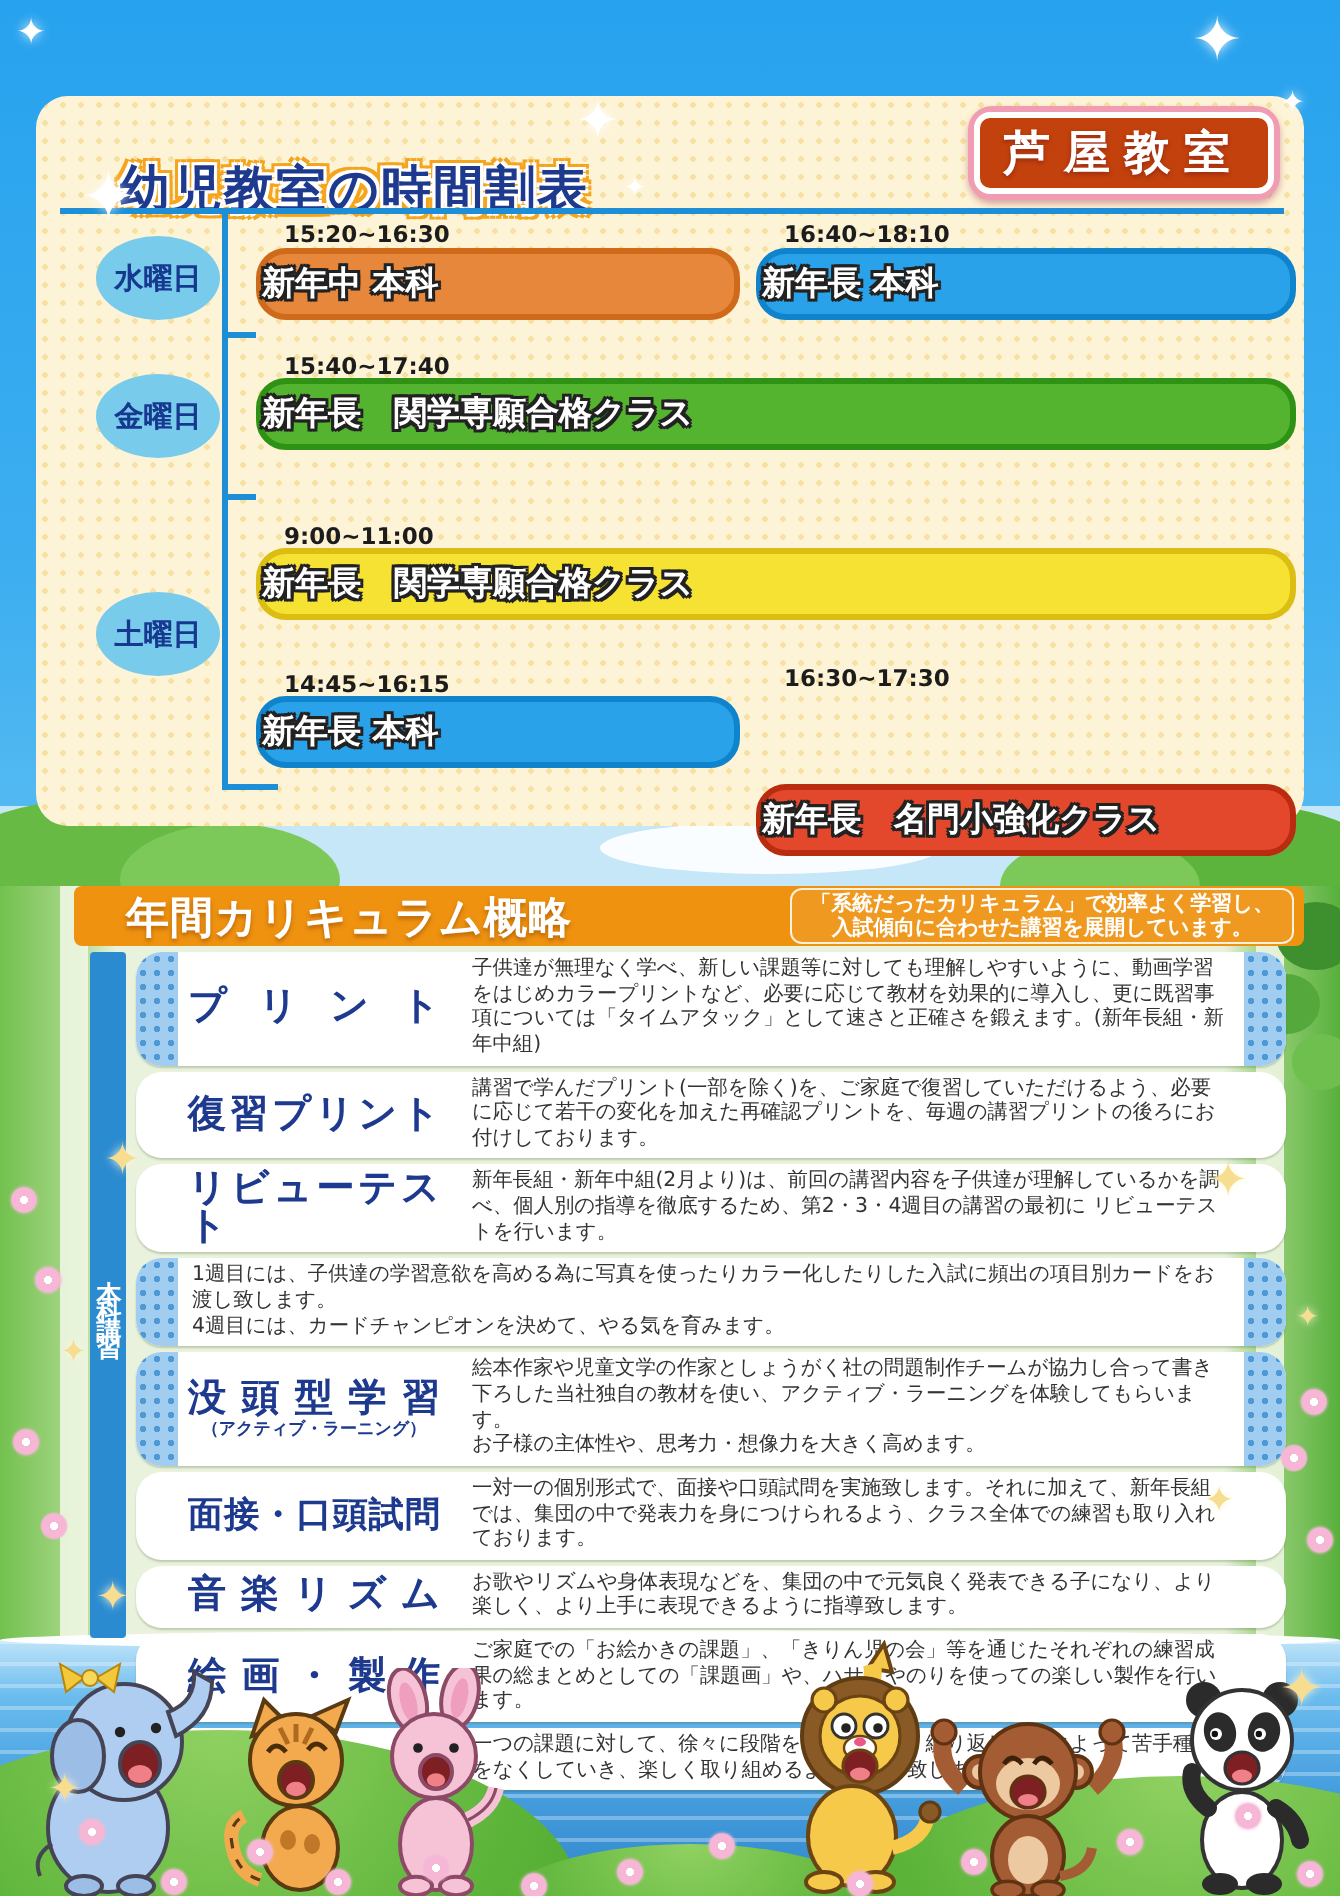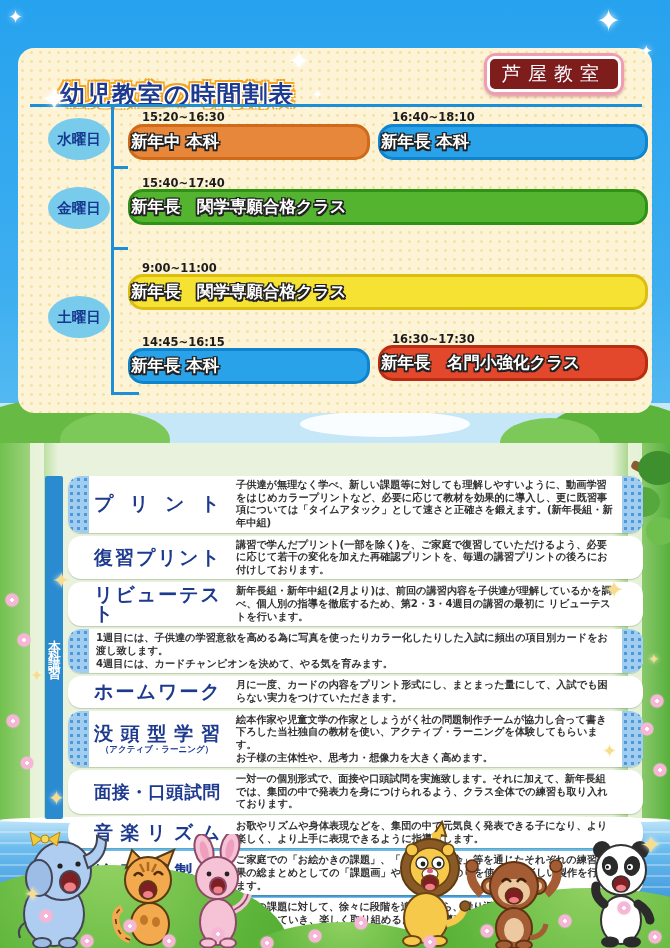--- a/index.html
+++ b/index.html
@@ -11,38 +11,38 @@
   
   .card{position:absolute;left:18px;top:48px;width:634px;height:365px;border-radius:16px;z-index:2;
         background-color:#fdf3d6;
         background-image:radial-gradient(#f6e1a2 1.3px,rgba(0,0,0,0) 1.5px);background-size:9px 9px;}
   .page-title{position:absolute;left:26px;top:14px;margin:16px;font-size:25px;font-weight:bold;color:#1d3a8e;letter-spacing:1px;
         text-shadow:-1.5px -1.5px 0 #fff,1.5px -1.5px 0 #fff,-1.5px 1.5px 0 #fff,1.5px 1.5px 0 #fff,
         -3px 0 0 #f5a51d,3px 0 0 #f5a51d,0 -3px 0 #f5a51d,0 3px 0 #f5a51d,
         -3px -3px 0 #f5a51d,3px 3px 0 #f5a51d,-3px 3px 0 #f5a51d,3px -3px 0 #f5a51d;}
   .badge{position:absolute;left:466px;top:5px;background:#f09cb2;border-radius:12px;padding:3px;
          box-shadow:0 2px 3px rgba(150,30,70,.35);}
-  .badge-inner{background:#7f1d1d;border:3px solid #fff;border-radius:8px;padding:2px 12px;
-         color:#fff;font-size:19px;font-weight:normal;letter-spacing:7px;text-shadow:0 1px 2px rgba(90,0,30,.4);}
+  .badge-inner{background:#c2410c;border:3px solid #fff;border-radius:8px;padding:2px 12px;
+         color:#fff;font-size:23px;font-weight:bold;letter-spacing:7px;text-shadow:0 1px 2px rgba(90,0,30,.4);}
   .hline{position:absolute;left:12px;top:56px;width:612px;height:3px;background:#1e8fd6;}
   .vline{position:absolute;left:93px;top:56px;width:3px;height:290px;background:#1e8fd6;}
   .elbow{position:absolute;left:93px;top:344px;width:28px;height:3px;background:#1e8fd6;}
   .tick{position:absolute;left:93px;width:17px;height:3px;background:#1e8fd6;}
   .day{position:absolute;left:30px;width:62px;height:42px;background:#79cbec;border-radius:50%;
        display:flex;align-items:center;justify-content:center;color:#16388e;font-weight:bold;font-size:14.5px;}
   .time{position:absolute;font-size:11.5px;font-weight:600;color:#1c1c1c;}
   .slot{position:absolute;height:30px;border-radius:15px;border:3px solid;display:flex;align-items:center;justify-content:flex-start;}
   .slot span{color:#fff;font-size:16.5px;font-weight:bold;
        text-shadow:-1.5px -1.5px 0 #222,1.5px -1.5px 0 #222,-1.5px 1.5px 0 #222,1.5px 1.5px 0 #222,
        -1.5px 0 0 #222,1.5px 0 0 #222,0 -1.5px 0 #222,0 1.5px 0 #222;}
   .s-orange{background:#e6873c;border-color:#cf6a1b;}
   .s-blue{background:#29a2e9;border-color:#0f84cc;}
   .s-green{background:#54b430;border-color:#2e9215;}
   .s-yellow{background:#f6e233;border-color:#dcbd11;}
-  .s-red{background:#e3472c;border-color:#b92c10;}
+  .s-red{background:#e3472c;border-color:#b92c10;margin-top:47px;}
   
   .band{position:absolute;left:0;top:403px;width:670px;height:44px;background:#c6e7f8;z-index:1;}
   .cloud{position:absolute;background:#fff;border-radius:50%;opacity:.9;}
   .bush{position:absolute;border-radius:50%;z-index:1;}
   .lower{position:absolute;left:0;top:443px;width:670px;height:380px;z-index:1;
          background:linear-gradient(to right,#72c14e 0,#a9d789 38px,#e9f2dc 58px,#e9f2dc 612px,#9cd17c 632px,#57b03c 670px);}
   .strip{position:absolute;top:0;height:100%;width:14px;background:rgba(243,248,233,.85);}
   .fl{position:absolute;border-radius:50%;z-index:4;
       background:radial-gradient(circle,#ffffff 0 2px,#f5b7d5 2px 6px,rgba(245,183,213,.25) 7px,rgba(0,0,0,0) 8px);}
   .trunkbranch{position:absolute;width:34px;height:9px;background:#8a5a30;border-radius:4px;transform:rotate(28deg);}
@@ -59,21 +59,21 @@
             font-size:12.5px;font-weight:bold;letter-spacing:9px;}
   .rows{position:absolute;left:68px;top:476px;width:575px;display:flex;flex-direction:column;gap:3px;z-index:3;}
   .crow{display:flex;background:#fff;border-radius:13px;overflow:hidden;box-shadow:0 1px 1px rgba(60,90,40,.25);}
   .h2{min-height:28px;align-items:flex-end;} .h3{min-height:40px;} .h2b{min-height:30px;}
   .cap{width:21px;flex:0 0 21px;background-color:#a0cdf0;
        background-image:radial-gradient(#4f98d6 1.5px,rgba(0,0,0,0) 1.7px);background-size:7px 7px;}
   .clabel{width:140px;flex:0 0 140px;align-self:center;padding:0 9px 0 5px;box-sizing:border-box;
           color:#1d3a8e;font-weight:bold;font-size:19px;text-align:justify;text-align-last:justify;line-height:1.05;}
   .clabel-sub{font-size:8.5px;text-align:center;text-align-last:center;letter-spacing:0;margin-top:1px;}
   .cdesc{flex:1;display:flex;align-items:center;padding:3px 8px 3px 7px;color:#333;
-         font-size:10.2px;line-height:1.24;white-space:pre-line;font-weight:700;}
+         font-size:10.2px;line-height:1.24;white-space:pre-line;font-weight:400;}
   
   .water{position:absolute;left:0;top:820px;width:670px;height:128px;z-index:2;
          background:linear-gradient(#bfe4f8 0,#6bbcee 22%,#459dde 60%,#2f86c9 100%);}
   .water:after{content:"";position:absolute;inset:0;
          background:repeating-linear-gradient(to bottom,rgba(255,255,255,.30) 0 2px,rgba(0,0,0,0) 2px 11px);}
   .wavetop{position:absolute;left:0;top:-5px;width:670px;height:10px;background:#fff;border-radius:50%;opacity:.95;}
   .hill{position:absolute;border-radius:50%;background:radial-gradient(ellipse at 50% 0,#90d162 0,#5cb439 60%,#4aa32c 100%);z-index:3;}
   .mascot{position:absolute;z-index:4;}
 </style>
 </head>
@@ -156,20 +156,27 @@
     <div class="time" style="left:124px;top:287px;">14:45~16:15</div>
     <div class="slot s-blue" style="left:110px;top:300px;width:236px;">
       <span>新年長 本科</span>
     </div>
     <div class="time" style="left:374px;top:284px;text-align:right;">16:30~17:30</div>
     <div class="slot s-red" style="left:360px;top:297px;width:264px;">
       <span>新年長　名門小強化クラス</span>
     </div>
   </div>
 
+  <div class="cur-header">
+    <div class="cur-title">年間カリキュラム概略</div>
+    <div class="cur-note">
+      <div>「系統だったカリキュラム」で効率よく学習し、</div>
+      <div>入試傾向に合わせた講習を展開しています。</div>
+    </div>
+  </div>
 
   <div class="course-bar">本科講習</div>
 
   <div class="rows">
     <div class="crow h3">
       <div class="cap"></div>
       <div class="clabel">プリント</div>
       <div class="cdesc">子供達が無理なく学べ、新しい課題等に対しても理解しやすいように、動画学習をはじめカラープリントなど、必要に応じて教材を効果的に導入し、更に既習事項については「タイムアタック」として速さと正確さを鍛えます。(新年長組・新年中組)</div>
       <div class="cap"></div>
     </div>
@@ -182,26 +189,20 @@
     <div class="crow h2">
       <div class="cap"></div>
       <div class="clabel">リビューテスト</div>
       <div class="cdesc">新年長組・新年中組(2月より)は、前回の講習内容を子供達が理解しているかを調べ、個人別の指導を徹底するため、第2・3・4週目の講習の最初に リビューテストを行います。</div>
       <div class="cap"></div>
     </div>
     <div class="crow h3">
       <div class="cap"></div>
       <div class="cdesc">1週目には、子供達の学習意欲を高める為に写真を使ったりカラー化したりした入試に頻出の項目別カードをお渡し致します。
 4週目には、カードチャンピオンを決めて、やる気を育みます。</div>
-      <div class="cap"></div>
-    </div>
-    <div class="crow h2">
-      <div class="cap"></div>
-      <div class="clabel">ホームワーク</div>
-      <div class="cdesc">月に一度、カードの内容をプリント形式にし、まとまった量にして、入試でも困らない実力をつけていただきます。</div>
       <div class="cap"></div>
     </div>
     <div class="crow h3">
       <div class="cap"></div>
       <div class="clabel">
         <div>没頭型学習</div>
         <div class="clabel-sub">（アクティブ・ラーニング）</div>
       </div>
       <div class="cdesc">絵本作家や児童文学の作家としょうがく社の問題制作チームが協力し合って書き下ろした当社独自の教材を使い、アクティブ・ラーニングを体験してもらいます。
 お子様の主体性や、思考力・想像力を大きく高めます。</div>

